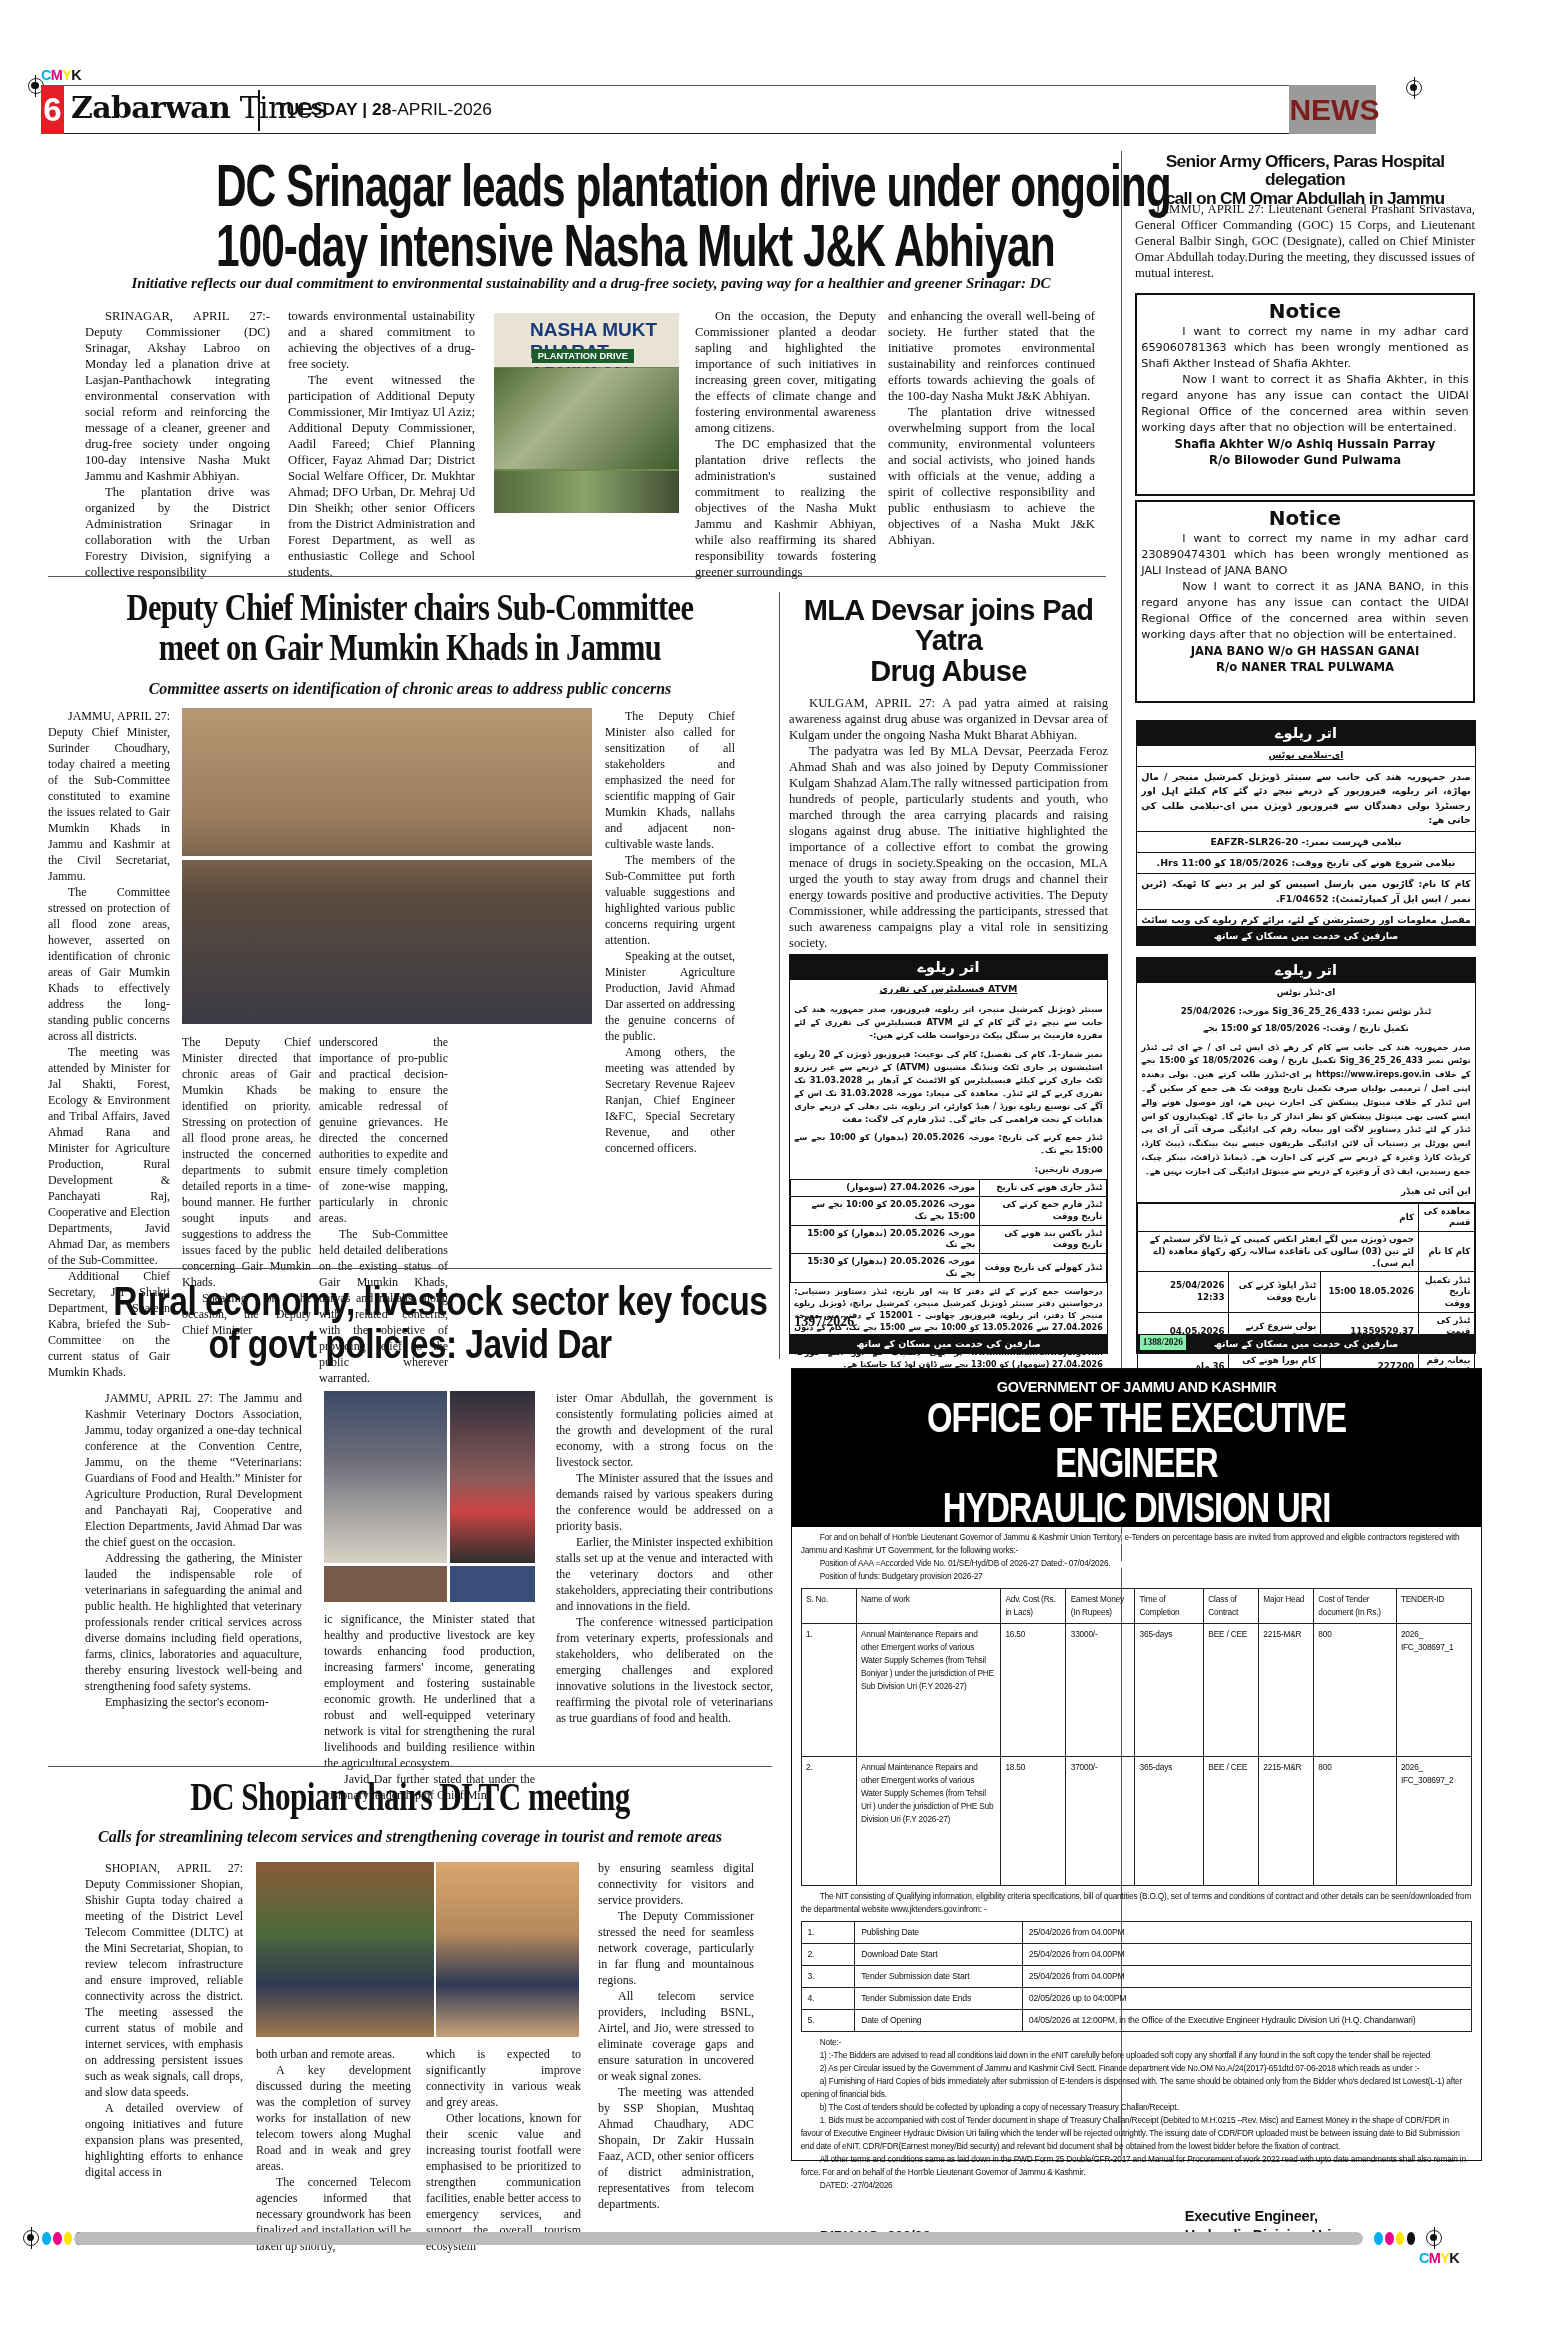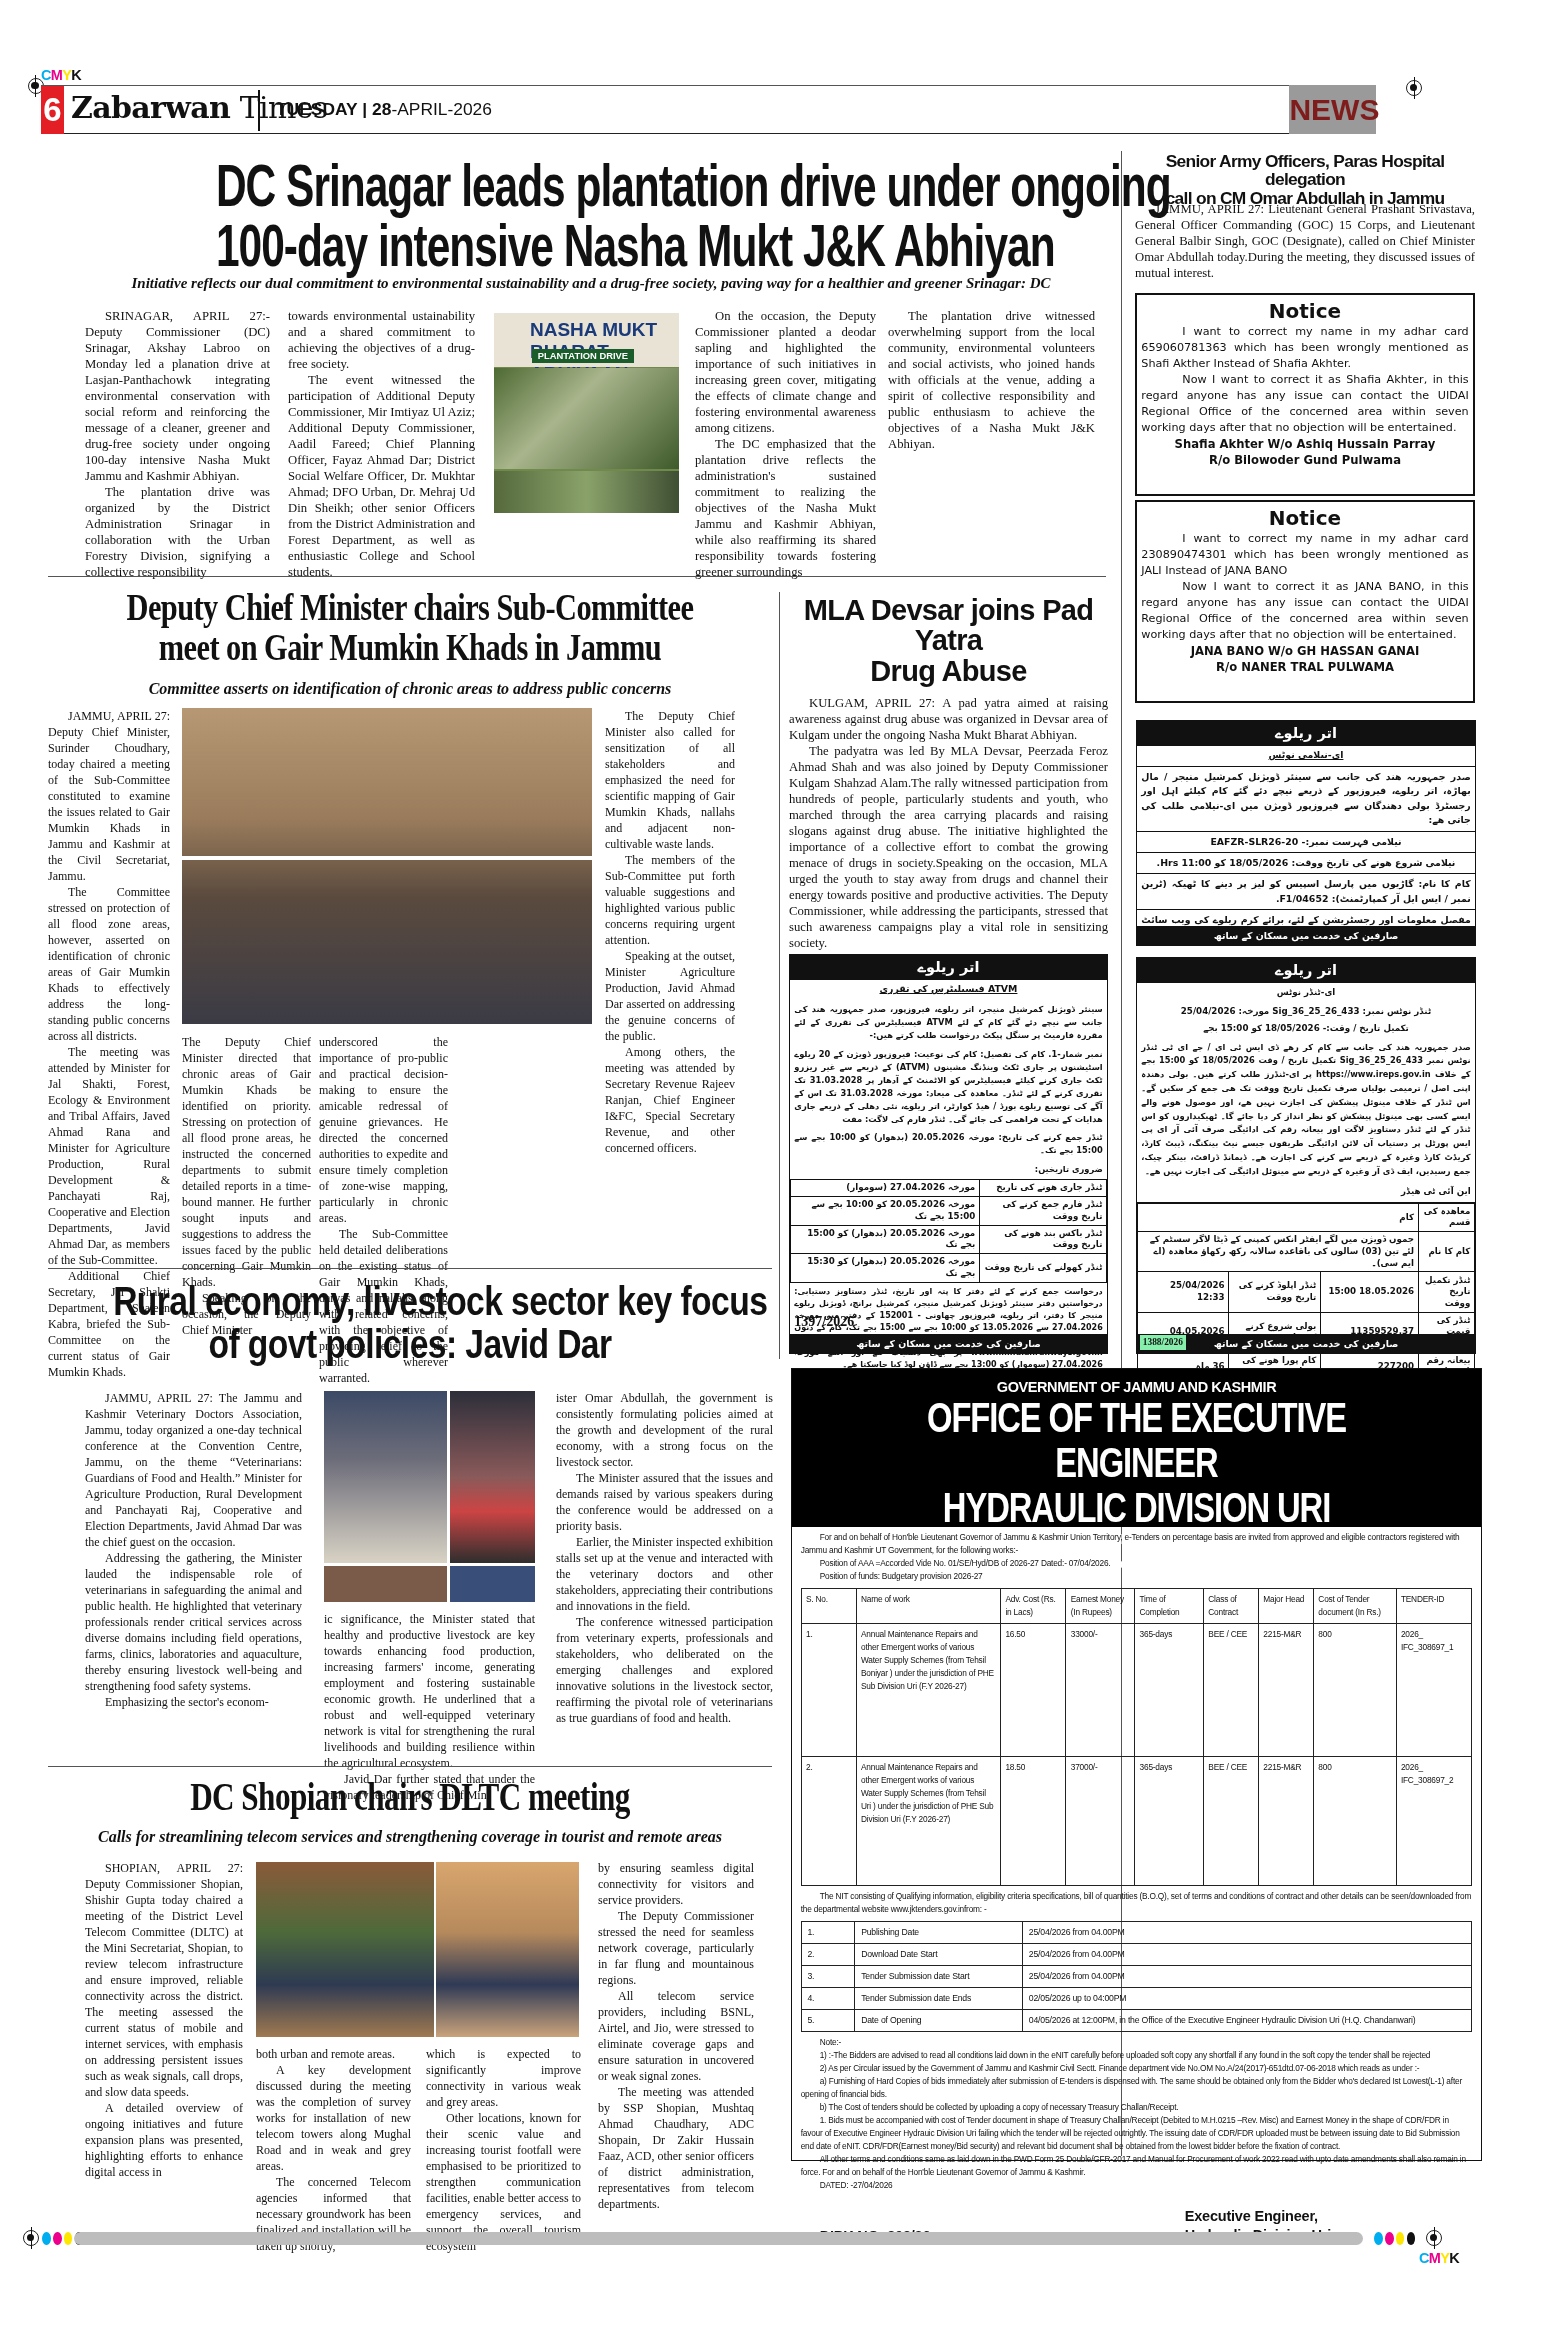--- a/index.html
+++ b/index.html
@@ -108,20 +108,21 @@
   <div class="ph" style="left:36px;top:5.8px;font-family:'Liberation Sans',sans-serif;font-weight:bold;color:#1a3a7a;font-size:19px;">NASHA MUKT BHARAT ABHIYAAN</div>
   <div class="ph" style="left:38px;top:36px;background:#1a5c2a;color:#fff;font-family:'Liberation Sans',sans-serif;font-weight:bold;font-size:9.4px;padding:1.4px 5.8px;">PLANTATION DRIVE</div>
   <div class="ph" style="left:0;top:55px;width:185px;height:101px;background:linear-gradient(135deg,#4e6a33,#a9b58c 40%,#3e5a2a);"></div>
   <div class="ph" style="left:0;top:158px;width:185px;height:42px;background:linear-gradient(90deg,#55693c,#8aa26a,#3f4f33);"></div>
 </div>
 <div class="abs body-col" style="left:695px;top:308px;width:181px;">
   <p>On the occasion, the Deputy Commissioner planted a deodar sapling and highlighted the importance of such initiatives in increasing green cover, mitigating the effects of climate change and fostering environmental awareness among citizens.</p>
     <p>The DC emphasized that the plantation drive reflects the administration's sustained commitment to realizing the objectives of the Nasha Mukt Jammu and Kashmir Abhiyan, while also reaffirming its shared responsibility towards fostering greener surroundings</p>
 </div>
 <div class="abs body-col" style="left:888px;top:308px;width:207px;">
+  <p style="text-indent:0">and enhancing the overall well-being of society. He further stated that the initiative promotes environmental sustainability and reinforces continued efforts towards achieving the goals of the 100-day Nasha Mukt J&amp;K Abhiyan.</p>
     <p>The plantation drive witnessed overwhelming support from the local community, environmental volunteers and social activists, who joined hands with officials at the venue, adding a spirit of collective responsibility and public enthusiasm to achieve the objectives of a Nasha Mukt J&amp;K Abhiyan.</p>
 </div>
 
 <div class="vline" style="left:1121px;top:151px;height:2005px;"></div>
 
 <div class="abs hl-sans" style="left:1135px;top:152px;width:340px;font-size:17.4px;">
   <div>Senior Army Officers, Paras Hospital delegation</div>
     <div>call on CM Omar Abdullah in Jammu</div>
 </div>
 <div class="abs body-col" style="left:1135px;top:201px;width:340px;">

